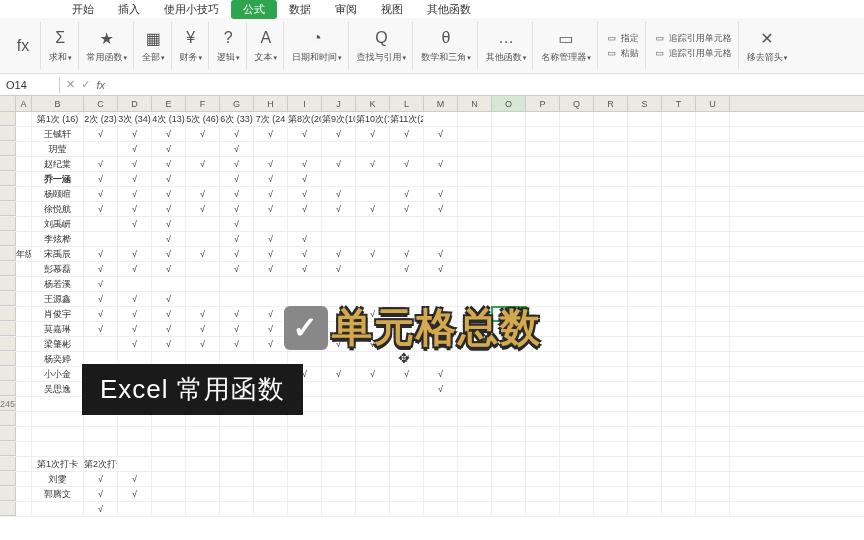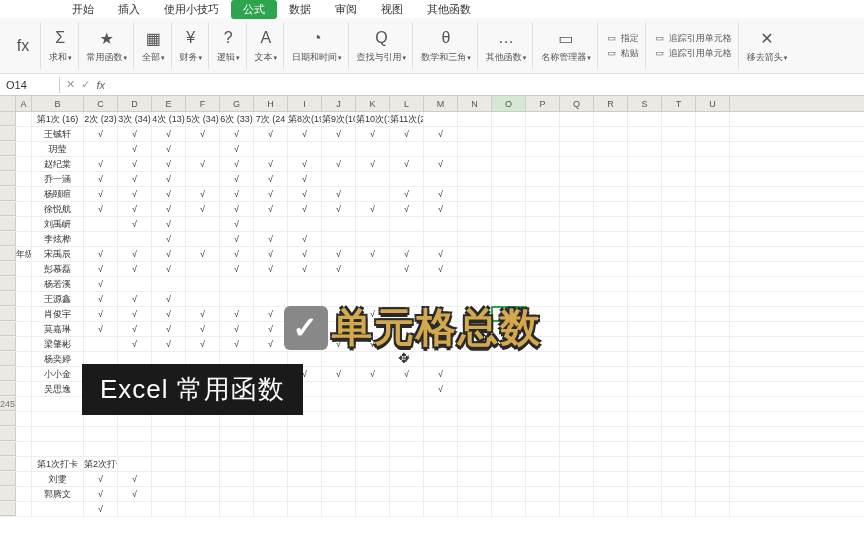--- a/index.html
+++ b/index.html
@@ -168,24 +168,24 @@
       <div class="ch" style="width: 34px;">U</div>
     </div>
   <div class="row-wrap">
       <div class="grid-row">
         <div class="cell rowhdr" style="width: 16px;"></div>
         <div class="cell" style="width: 16px;"></div>
         <div class="cell name" style="width: 52px;">第1次 (16)</div>
         <div class="cell" style="width: 34px;">2次 (23)</div>
         <div class="cell" style="width: 34px;">3次 (34)</div>
         <div class="cell" style="width: 34px;">4次 (13)</div>
-        <div class="cell" style="width: 34px;">5次 (34)</div>
+        <div class="cell" style="width: 34px;">5次 (46)</div>
         <div class="cell" style="width: 34px;">6次 (33)</div>
         <div class="cell" style="width: 34px;">7次 (24</div>
-        <div class="cell" style="width: 34px;">第8次(19</div>
+        <div class="cell" style="width: 34px;">第8次(20</div>
         <div class="cell" style="width: 34px;">第9次(10</div>
         <div class="cell" style="width: 34px;">第10次(18</div>
         <div class="cell" style="width: 34px;">第11次(22)</div>
         <div class="cell" style="width: 34px;"></div>
         <div class="cell" style="width: 34px;"></div>
         <div class="cell" style="width: 34px;"></div>
         <div class="cell" style="width: 34px;"></div>
         <div class="cell" style="width: 34px;"></div>
         <div class="cell" style="width: 34px;"></div>
         <div class="cell" style="width: 34px;"></div>
@@ -260,21 +260,21 @@
         <div class="cell" style="width: 34px;"></div>
         <div class="cell" style="width: 34px;"></div>
         <div class="cell" style="width: 34px;"></div>
         <div class="cell" style="width: 34px;"></div>
         <div class="cell" style="width: 34px;"></div>
         <div class="cell" style="width: 34px;"></div>
       </div>
       <div class="grid-row">
         <div class="cell rowhdr" style="width: 16px;"></div>
         <div class="cell" style="width: 16px;"></div>
-        <div class="cell name" style="width: 52px;">乔一涵</div>
+        <div class="cell name" style="width: 52px; font-weight: bold;">乔一涵</div>
         <div class="cell" style="width: 34px;">√</div>
         <div class="cell" style="width: 34px;">√</div>
         <div class="cell" style="width: 34px;">√</div>
         <div class="cell" style="width: 34px;"></div>
         <div class="cell" style="width: 34px;">√</div>
         <div class="cell" style="width: 34px;">√</div>
         <div class="cell" style="width: 34px;">√</div>
         <div class="cell" style="width: 34px;"></div>
         <div class="cell" style="width: 34px;"></div>
         <div class="cell" style="width: 34px;"></div>

